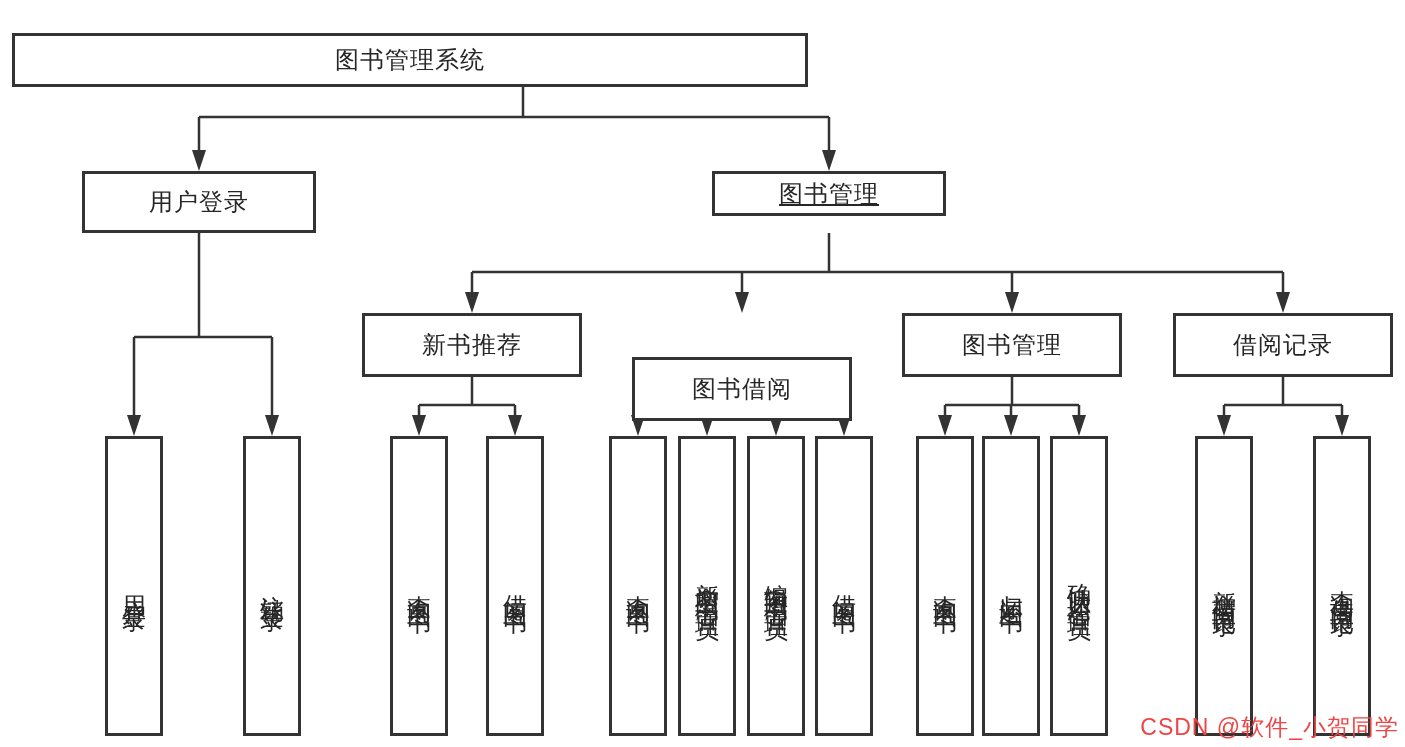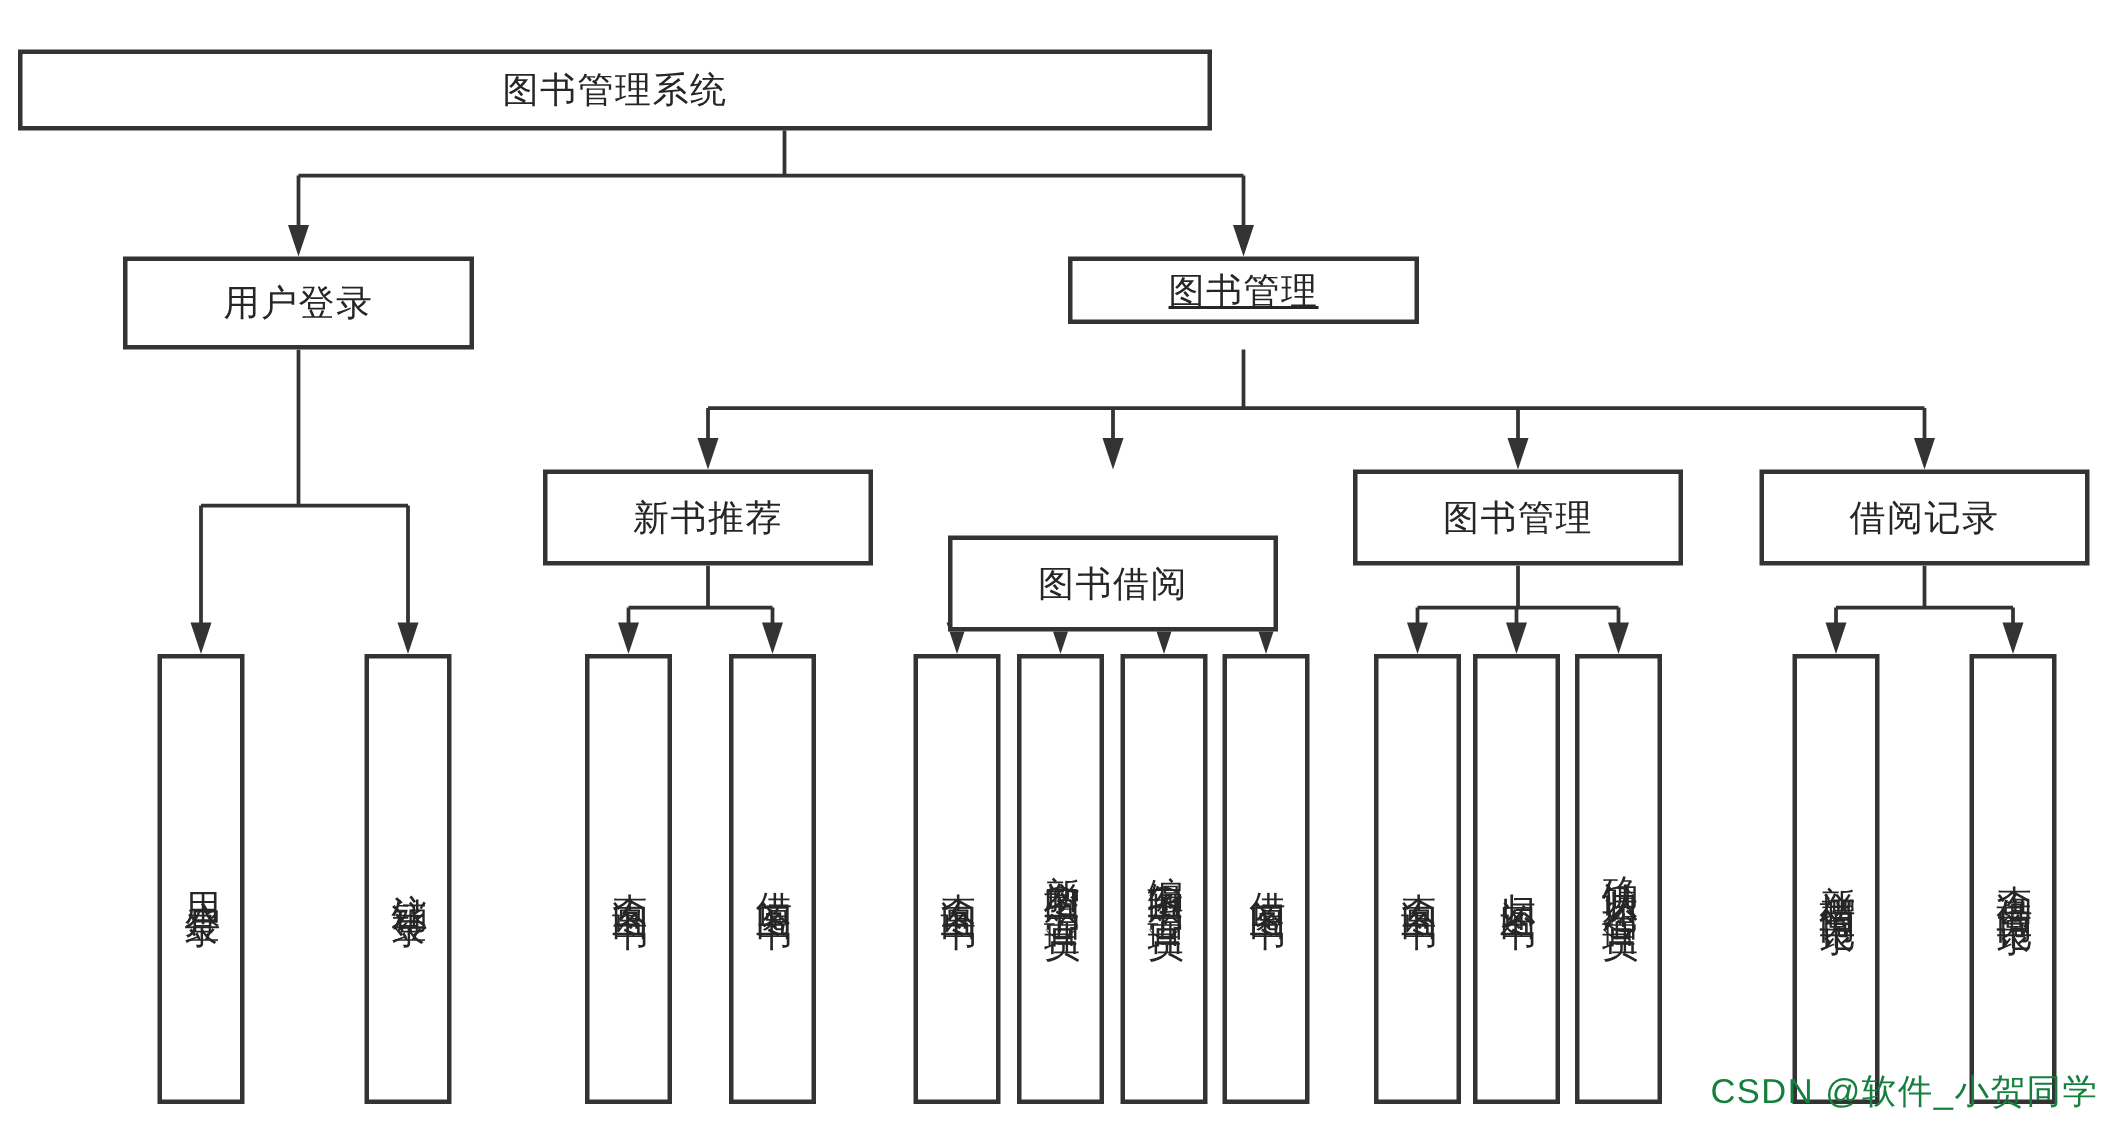--- a/index.html
+++ b/index.html
@@ -40,21 +40,21 @@
     letter-spacing: 5px;
     line-height: 1;
     padding: 6px 0;
   }
   .watermark {
     position: absolute;
     right: 6px;
     bottom: 4px;
     font-size: 23px;
     letter-spacing: 1px;
-    color: #15803d;
+    color: #ef4444;
     white-space: nowrap;
   }
 </style>
 </head>
 <body>
 
 <div class="canvas">
 
   <svg class="connectors" viewBox="0 0 1405 747" xmlns="http://www.w3.org/2000/svg">
     <g stroke="#333333" stroke-width="2.5" fill="none">

